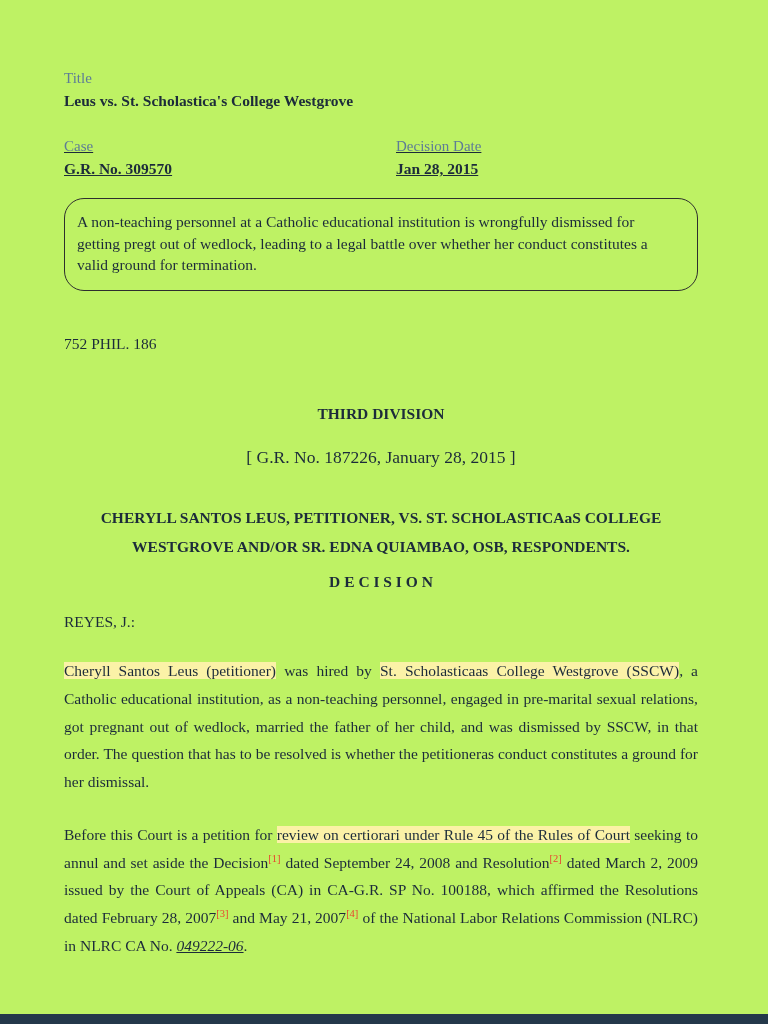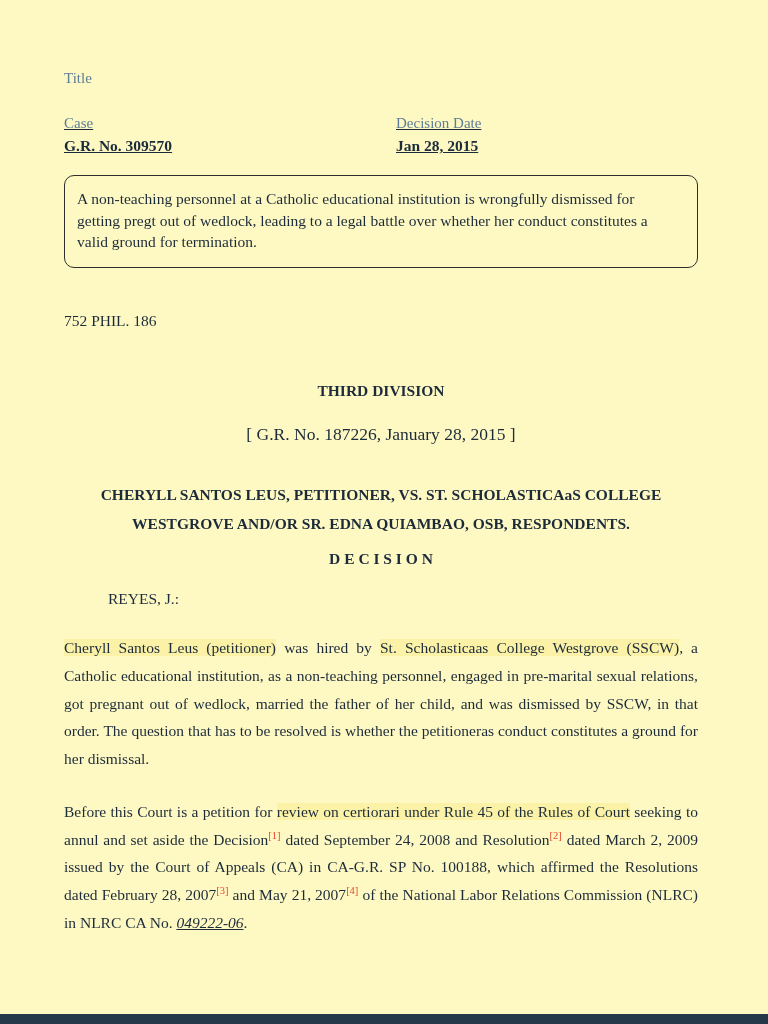--- a/index.html
+++ b/index.html
@@ -9,21 +9,21 @@
     --footnote:#e8452e;
     --bottom-bar:#24384a;
   }
   *{margin:0;padding:0;box-sizing:border-box;}
   html,body{background:#fff;}
   body{font-family:"Liberation Serif","DejaVu Serif",serif;color:var(--text);}
   .page{
     position:relative;
     width:768px;
     height:1024px;
-    background:#fef9c3;
+    background:#bef264;
     overflow:hidden;
   }
   .content{
     padding:70px 70px 0 64px;
   }
   
   .meta-label{
     color:var(--label);
     font-size:15px;
   }
@@ -36,21 +36,21 @@
     display:flex;
     margin-top:28px;
     text-decoration:underline;
   }
   .meta-col-case{width:332px;}
   .meta-col-date{flex:1;}
   
   .summary-box{
     margin-top:20px;
     border:1.5px solid #2e2e2e;
-    border-radius:10px;
+    border-radius:20px;
     padding:12px 16px 14px 12px;
     font-size:15.5px;
     line-height:1.4;
   }
   
   .citation{
     margin-top:44px;
     font-size:15.5px;
   }
   .division{
@@ -73,21 +73,20 @@
   }
   .decision-heading{
     margin-top:12px;
     text-align:center;
     font-weight:bold;
     font-size:15.5px;
   }
   .ponente{
     margin-top:22px;
     font-size:15.5px;
-    margin-left:44px;
   }
   .para{
     margin-top:26px;
     font-size:15.5px;
     line-height:1.78;
     text-align:justify;
   }
   .seg-highlight{background:var(--highlight);}
   .seg-footnote{
     color:var(--footnote);
@@ -106,20 +105,21 @@
   }
 </style>
 </head>
 <body>
 
 <div class="page">
   <div class="content">
 
     <div>
       <div class="meta-label">Title</div>
+      <div class="meta-value">Leus vs. St. Scholastica's College Westgrove</div>
     </div>
 
     <div class="meta-row">
       <div class="meta-col-case">
         <div class="meta-label">Case</div>
         <div class="meta-value">G.R. No. 309570</div>
       </div>
       <div class="meta-col-date">
         <div class="meta-label">Decision Date</div>
         <div class="meta-value">Jan 28, 2015</div>

